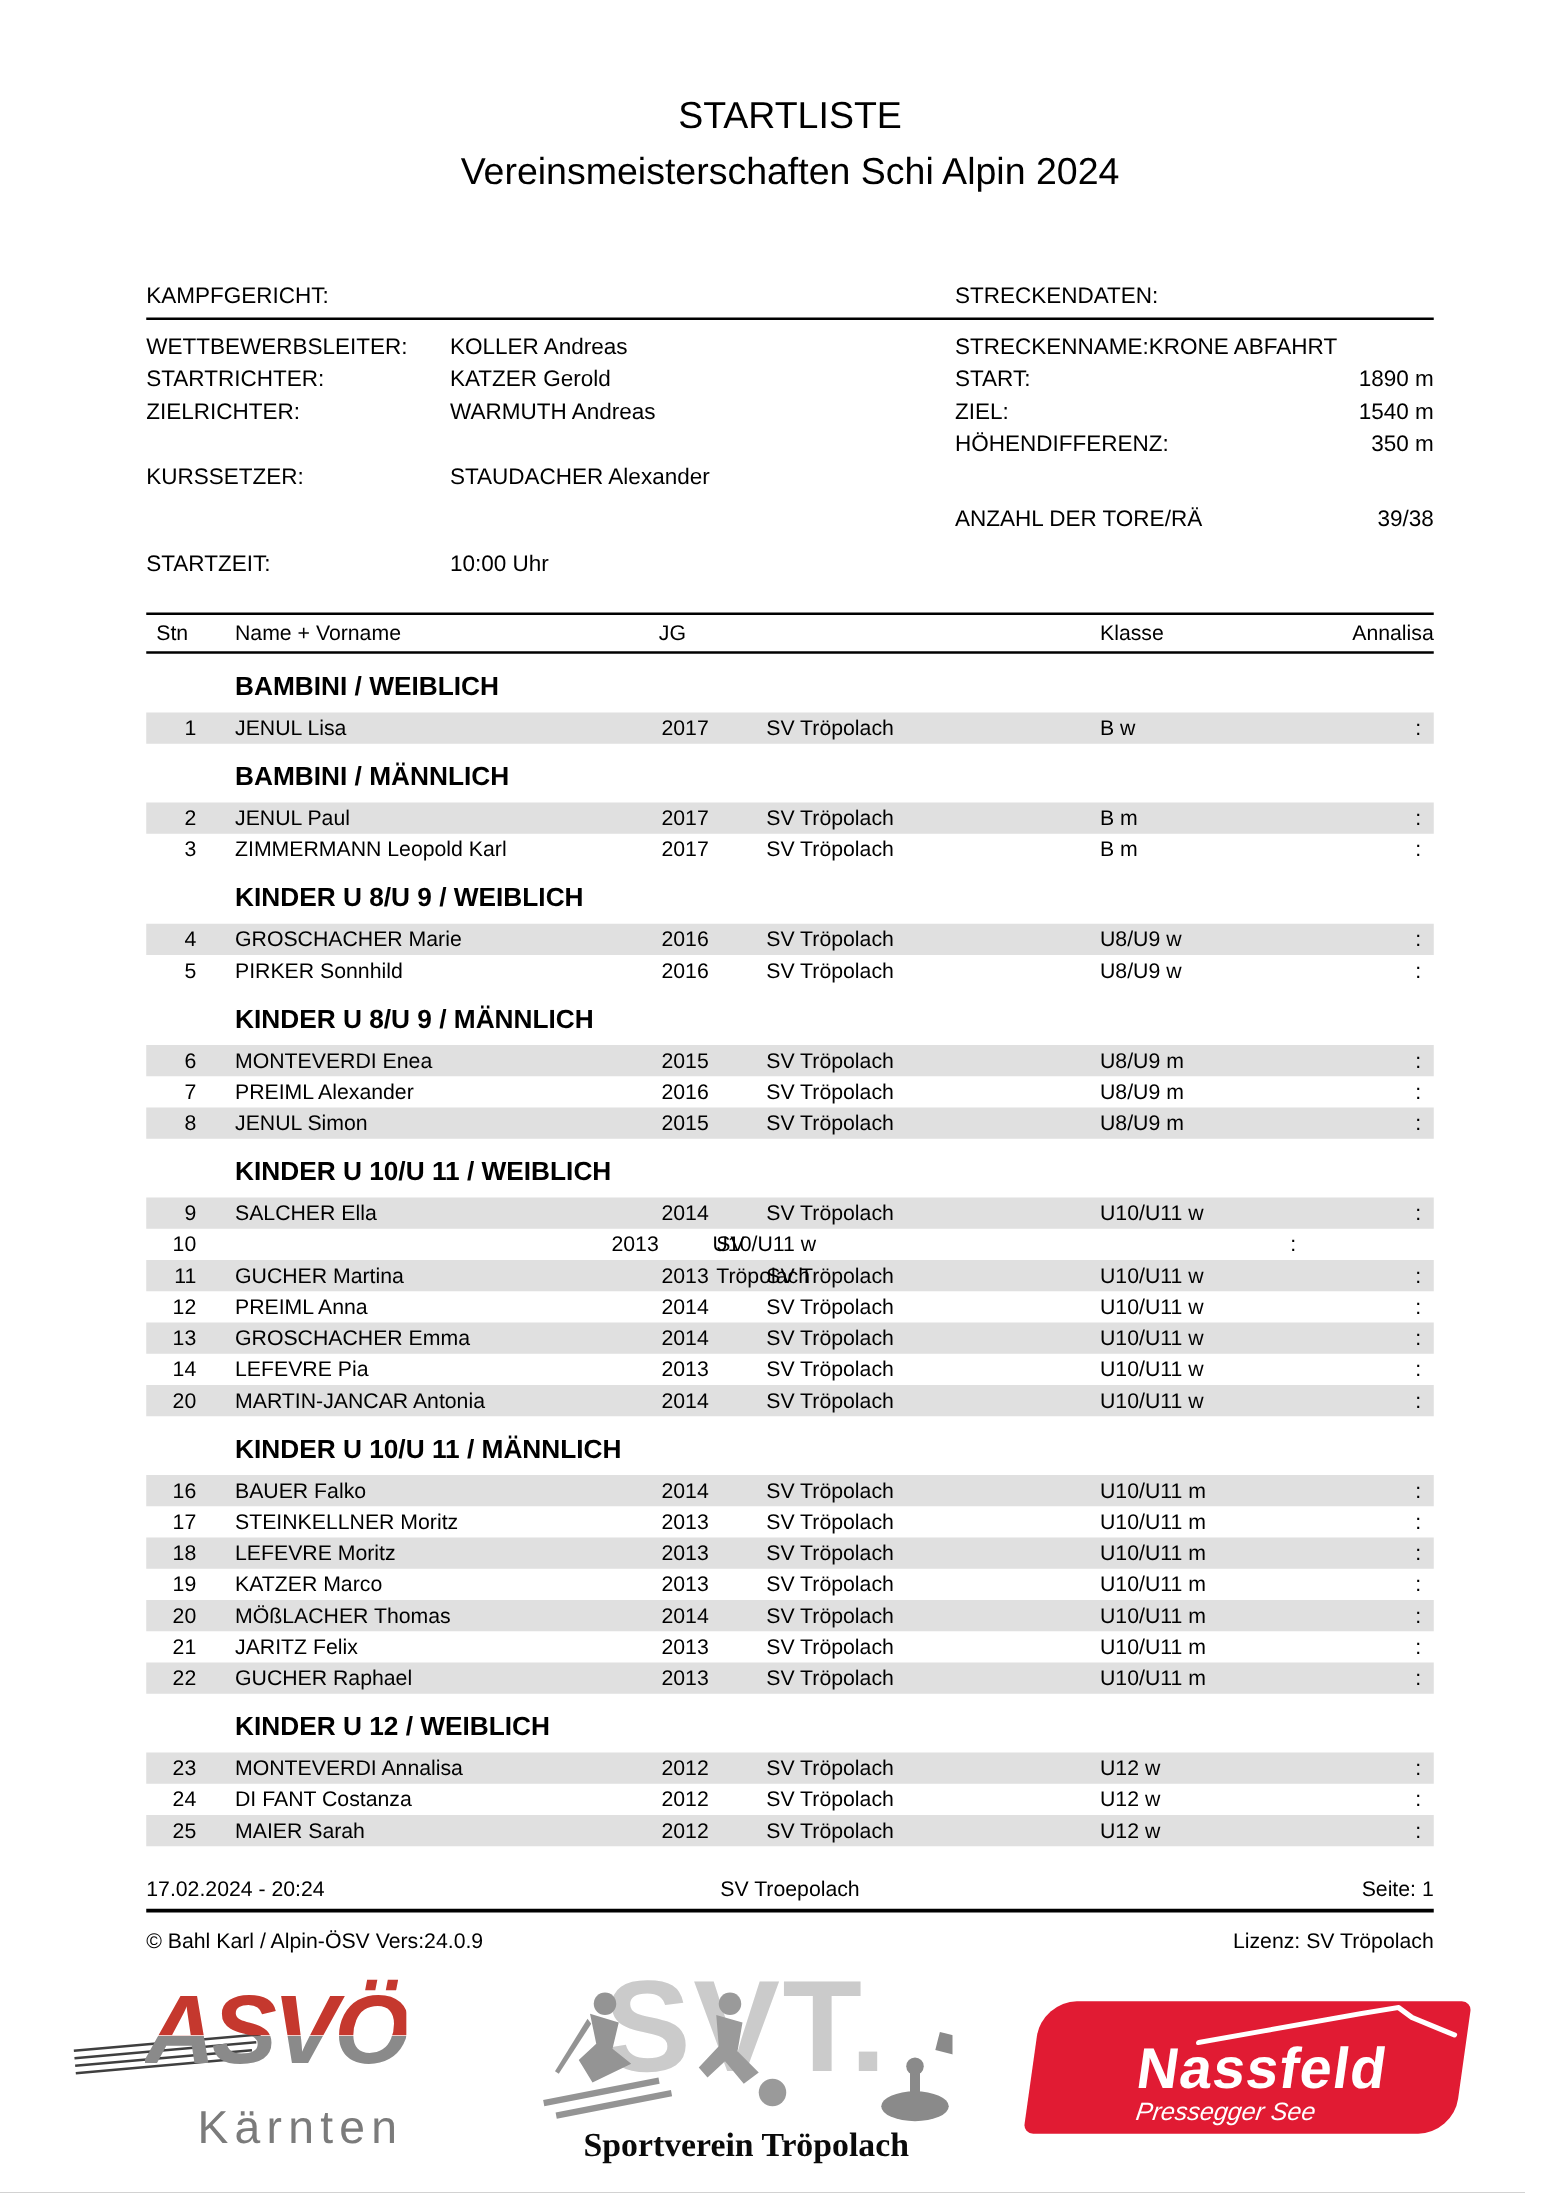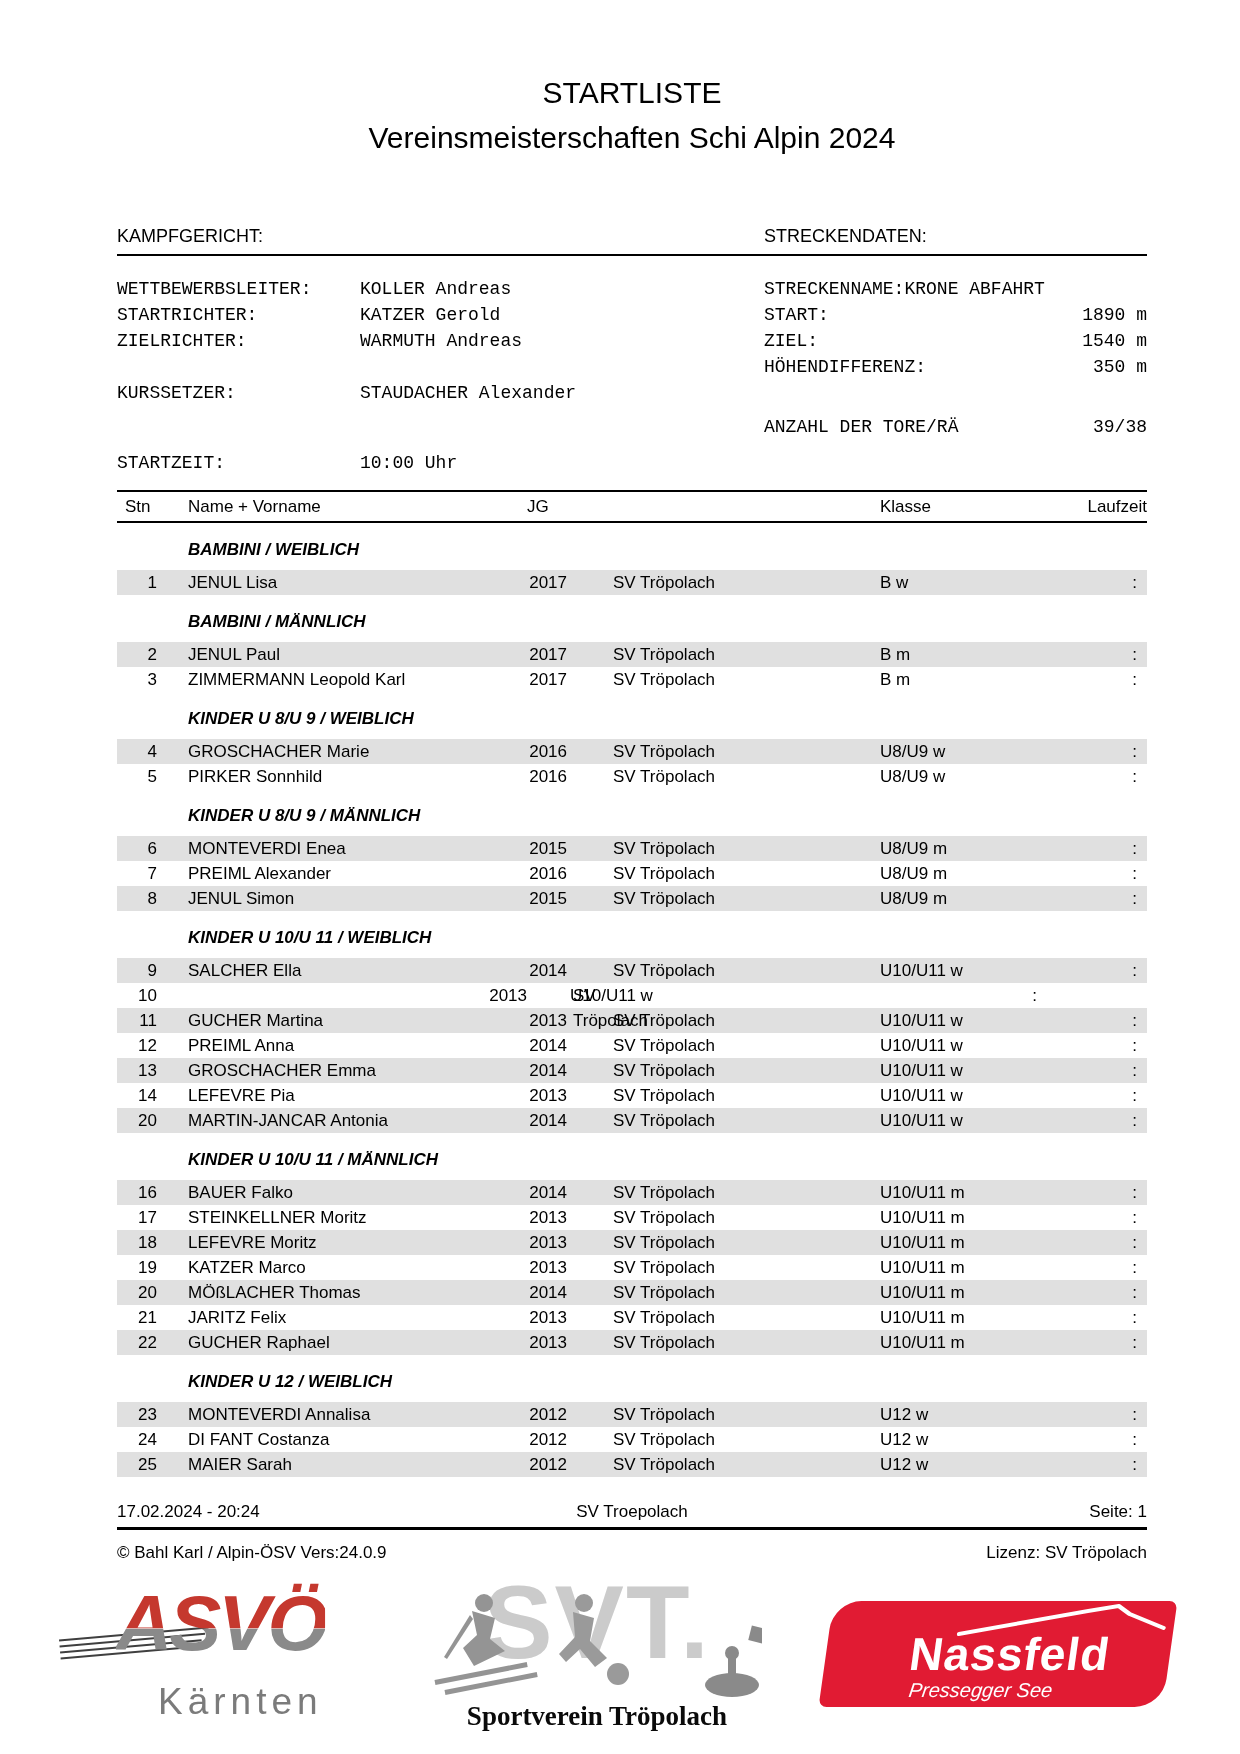--- a/index.html
+++ b/index.html
@@ -10,21 +10,21 @@
   
   .titleblock { position:absolute; top:75px; left:0; width:100%; text-align:center;padding-left:24px; }
   .title    { font-size:30px; line-height:36px; }
   .subtitle { font-size:30px; line-height:36px; margin-top:9px; }
 
   
   .officials { position:absolute; top:224px; left:117px; width:1030px; font-size:18px; }
   .sec-heads { position:relative; height:24px; line-height:24px; }
   .head-right{ position:absolute; left:647px; top:0; }
   .rule      { border-top:2px solid #000; margin-top:6px; }
-  .cols      { display:flex; padding-top:20px;font-family:Liberation Mono, monospace; }
+  .cols      { display:flex; padding-top:8px; }
   .col-left  { width:520px; }
   .col-right { margin-left:127px; width:383px; }
   .orow      { display:flex; height:26px; line-height:26px; }
   .orow .lbl { width:243px; }
   .col-right .orow { justify-content:space-between; }
   .col-right .orow.joined { justify-content:flex-start; }
   .mt-kurs     { margin-top:26px; }
   .mt-startzeit{ margin-top:44px; }
   .mt-anzahl   { margin-top:34px; }
 
@@ -36,21 +36,21 @@
   .band   { background:#e0e0e0; }
   .c-stn   { text-align:right; }
   .h-stn   { text-align:left; padding-left:8px; }
   .c-name  { padding-left:31px; white-space:nowrap; }
   .c-jg    { text-align:right; }
   .h-jg    { text-align:left; }
   .c-club  { padding-left:46px; }
   .c-klasse{ padding-left:3px; }
   .c-lauf  { text-align:right; padding-right:10px; }
   .h-lauf  { padding-right:0; }
-  .cat { font-size:17px; font-weight:bold; margin:14px 0 8px 71px; line-height:25px;font-style:italic; }
+  .cat { font-size:21px; font-weight:bold; margin:14px 0 8px 71px; line-height:25px; }
 
   
   .footerline { position:absolute; top:1502px; left:117px; width:1030px; display:flex; font-size:17px; }
   .footerline .fl { flex:1; text-align:left; }
   .footerline .fc { flex:1; text-align:center; }
   .footerline .fr { flex:1; text-align:right; }
   .footrule { position:absolute; top:1527px; left:117px; width:1030px; border-top:3px solid #000; }
   .credits  { position:absolute; top:1543px; left:117px; width:1030px; display:flex;
               justify-content:space-between; font-size:17px; }
 
@@ -151,21 +151,21 @@
     </div>
   </div>
 
   <div class="starttable">
     <div class="t-head">
       <div class="h-stn">Stn</div>
       <div class="c-name">Name + Vorname</div>
       <div class="h-jg">JG</div>
       <div class="c-club"></div>
       <div class="c-klasse">Klasse</div>
-      <div class="c-lauf h-lauf">Laufzeit</div>
+      <div class="c-lauf h-lauf">Annalisa</div>
     </div>
     <div id="table-body">
     <div class="t-group">
       <div class="cat">BAMBINI / WEIBLICH</div>
       <div>
     <div class="t-row band">
       <div class="c-stn">1</div>
       <div class="c-name">JENUL Lisa</div>
       <div class="c-jg">2017</div>
       <div class="c-club">SV Tröpolach</div>

